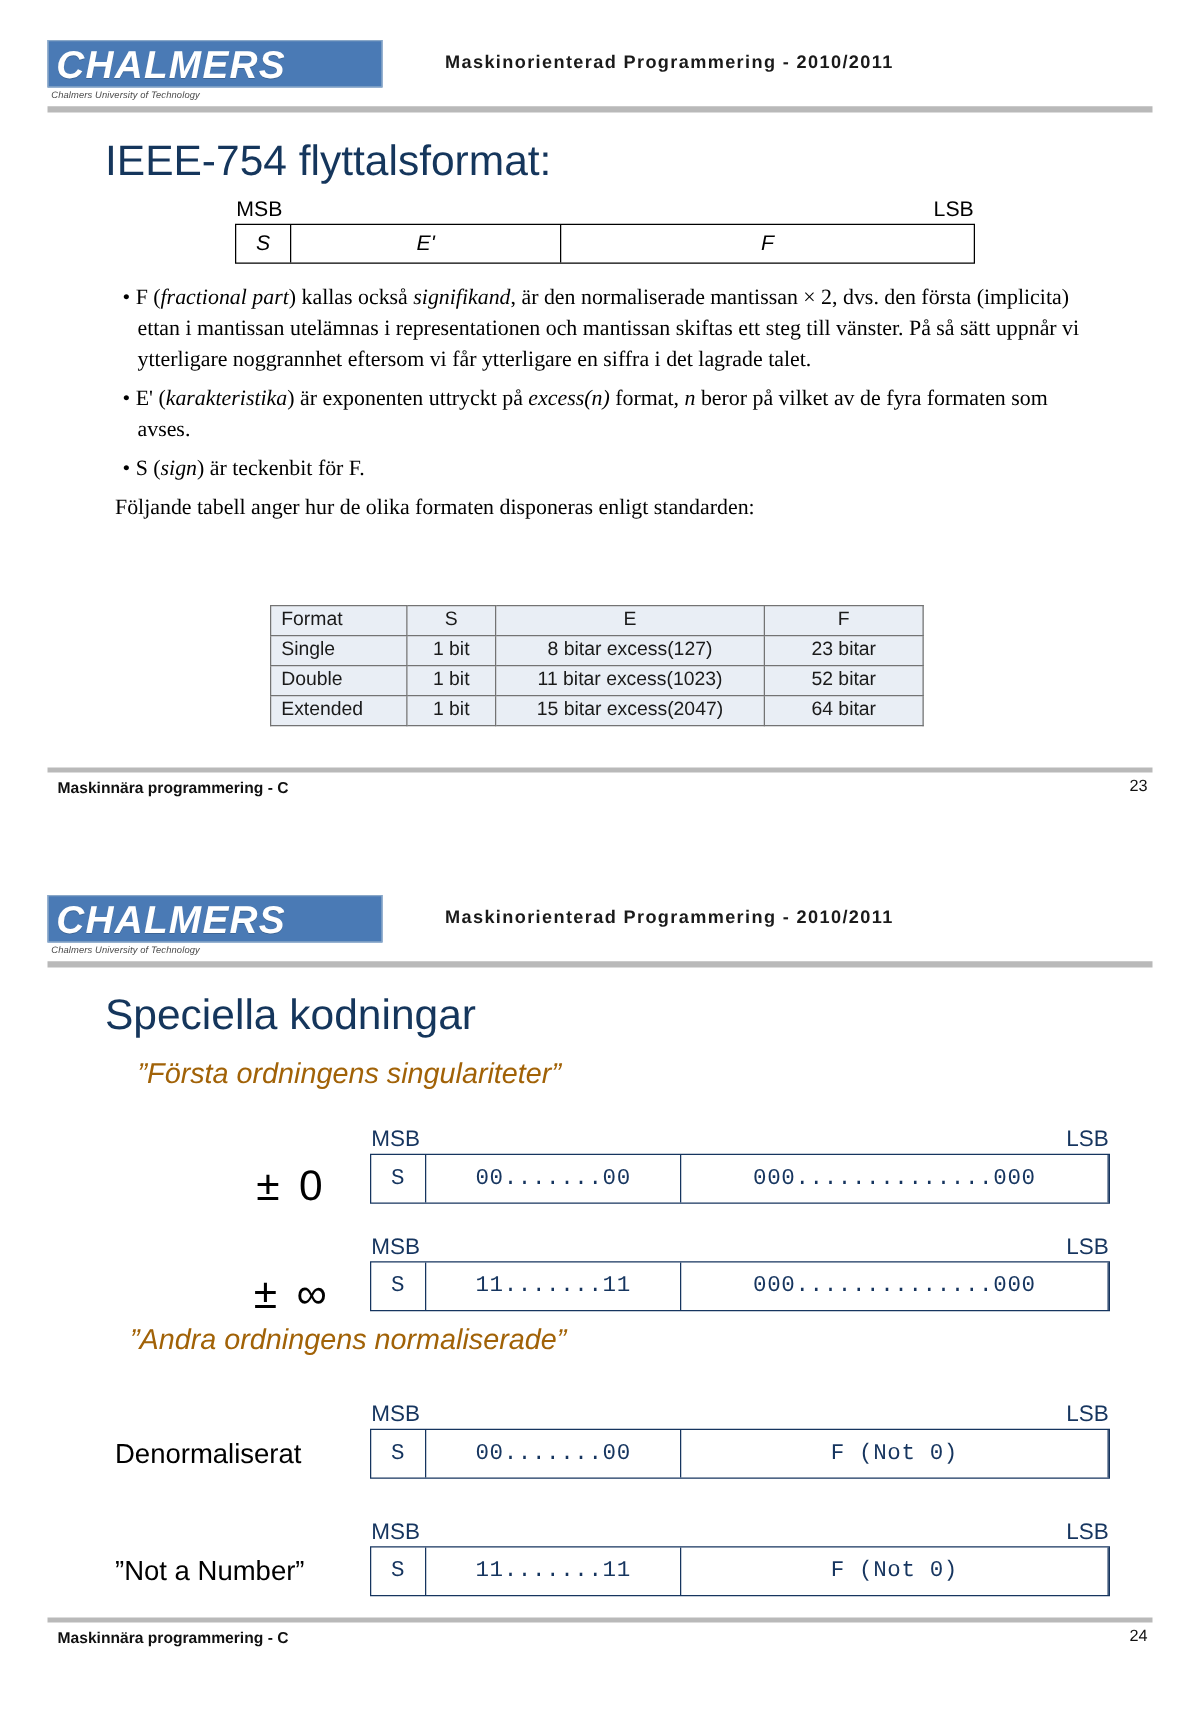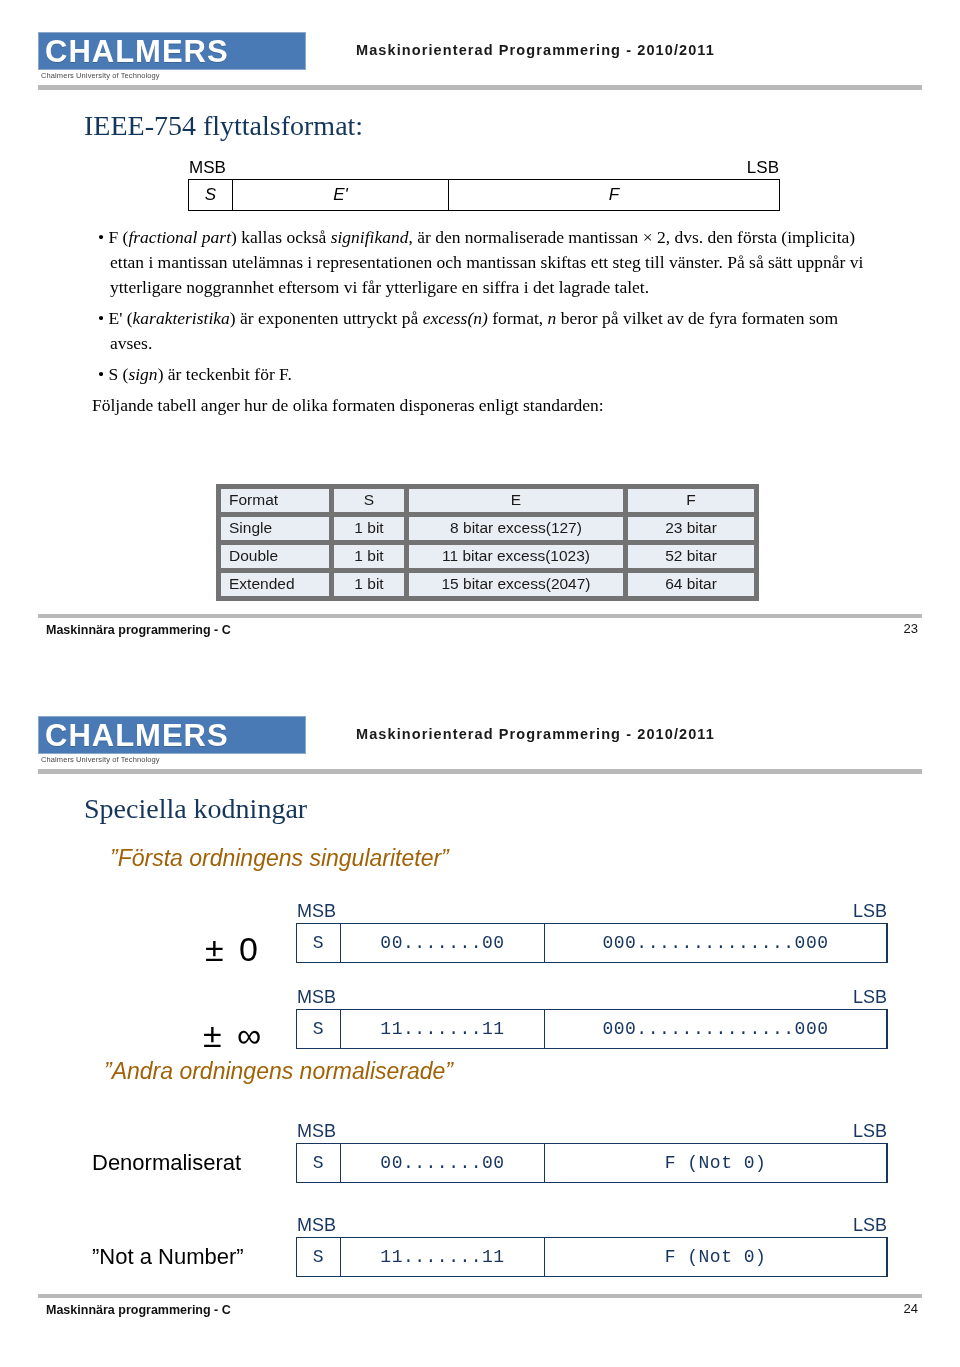--- a/index.html
+++ b/index.html
@@ -29,20 +29,21 @@
     position: absolute;
     left: 38px;
     width: 884px;
   }
   .logo-block {
     position: absolute;
     left: 0;
     top: 0;
     width: 232px;
     height: 48px;
+    font-style: italic;
   }
   .logo-bar {
     width: 268px;
     height: 38px;
     background: #4a7ab5;
     border: 1px solid #8aa8c8;
     box-sizing: border-box;
     position: relative;
     overflow: hidden;
   }
@@ -83,22 +84,22 @@
     left: 0;
     top: 53px;
     width: 884px;
     height: 5px;
     background: #b9b9b9;
   }
 
   
   .slide-title {
     position: absolute;
-    font-family: Liberation Serif, serif;
-    font-size: 28px;
+    font-family: Liberation Sans, sans-serif;
+    font-size: 34px;
     color: #15365c;
     white-space: nowrap;
   }
 
   
   .bitdiag {
     position: absolute;
   }
   .bitdiag .labels {
     position: relative;
@@ -158,21 +159,21 @@
     left: 216px;
     top: 484px;
     border-collapse: collapse;
     font-family: "Liberation Sans", sans-serif;
     font-size: 15.5px;
     color: #1a1a1a;
   }
   .fmt-table td {
     background: #e9eef5;
     padding: 2px 8px 3px 8px;
-    border: 5px solid #737373;
+    border: 1px solid #737373;
     white-space: nowrap;
   }
   .fmt-table .col-format { text-align: left; width: 92px; }
   .fmt-table .col-s { text-align: center; width: 54px; }
   .fmt-table .col-e { text-align: center; width: 198px; }
   .fmt-table .col-f { text-align: center; width: 110px; }
 
   
   .footer-rule {
     position: absolute;

